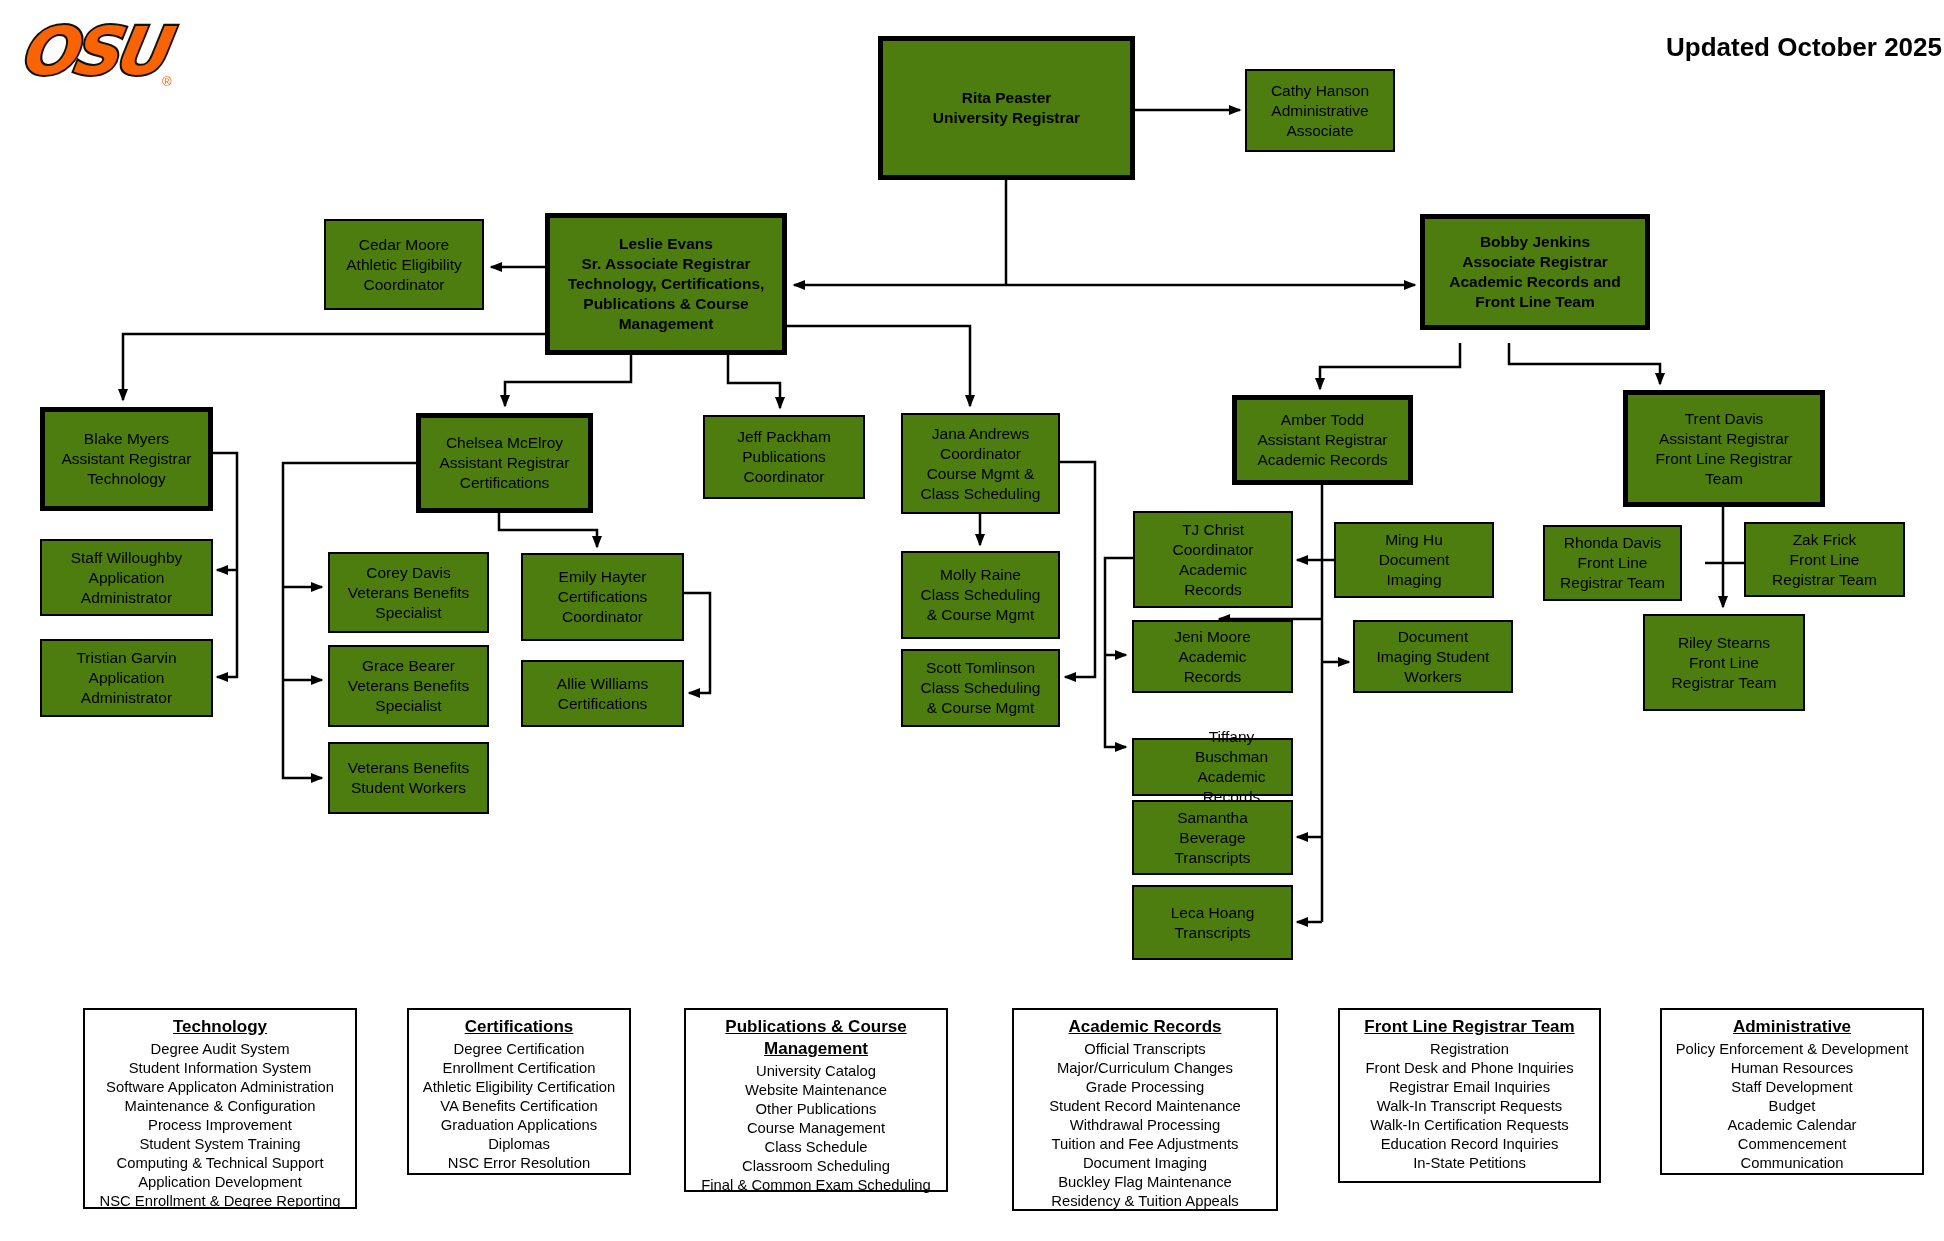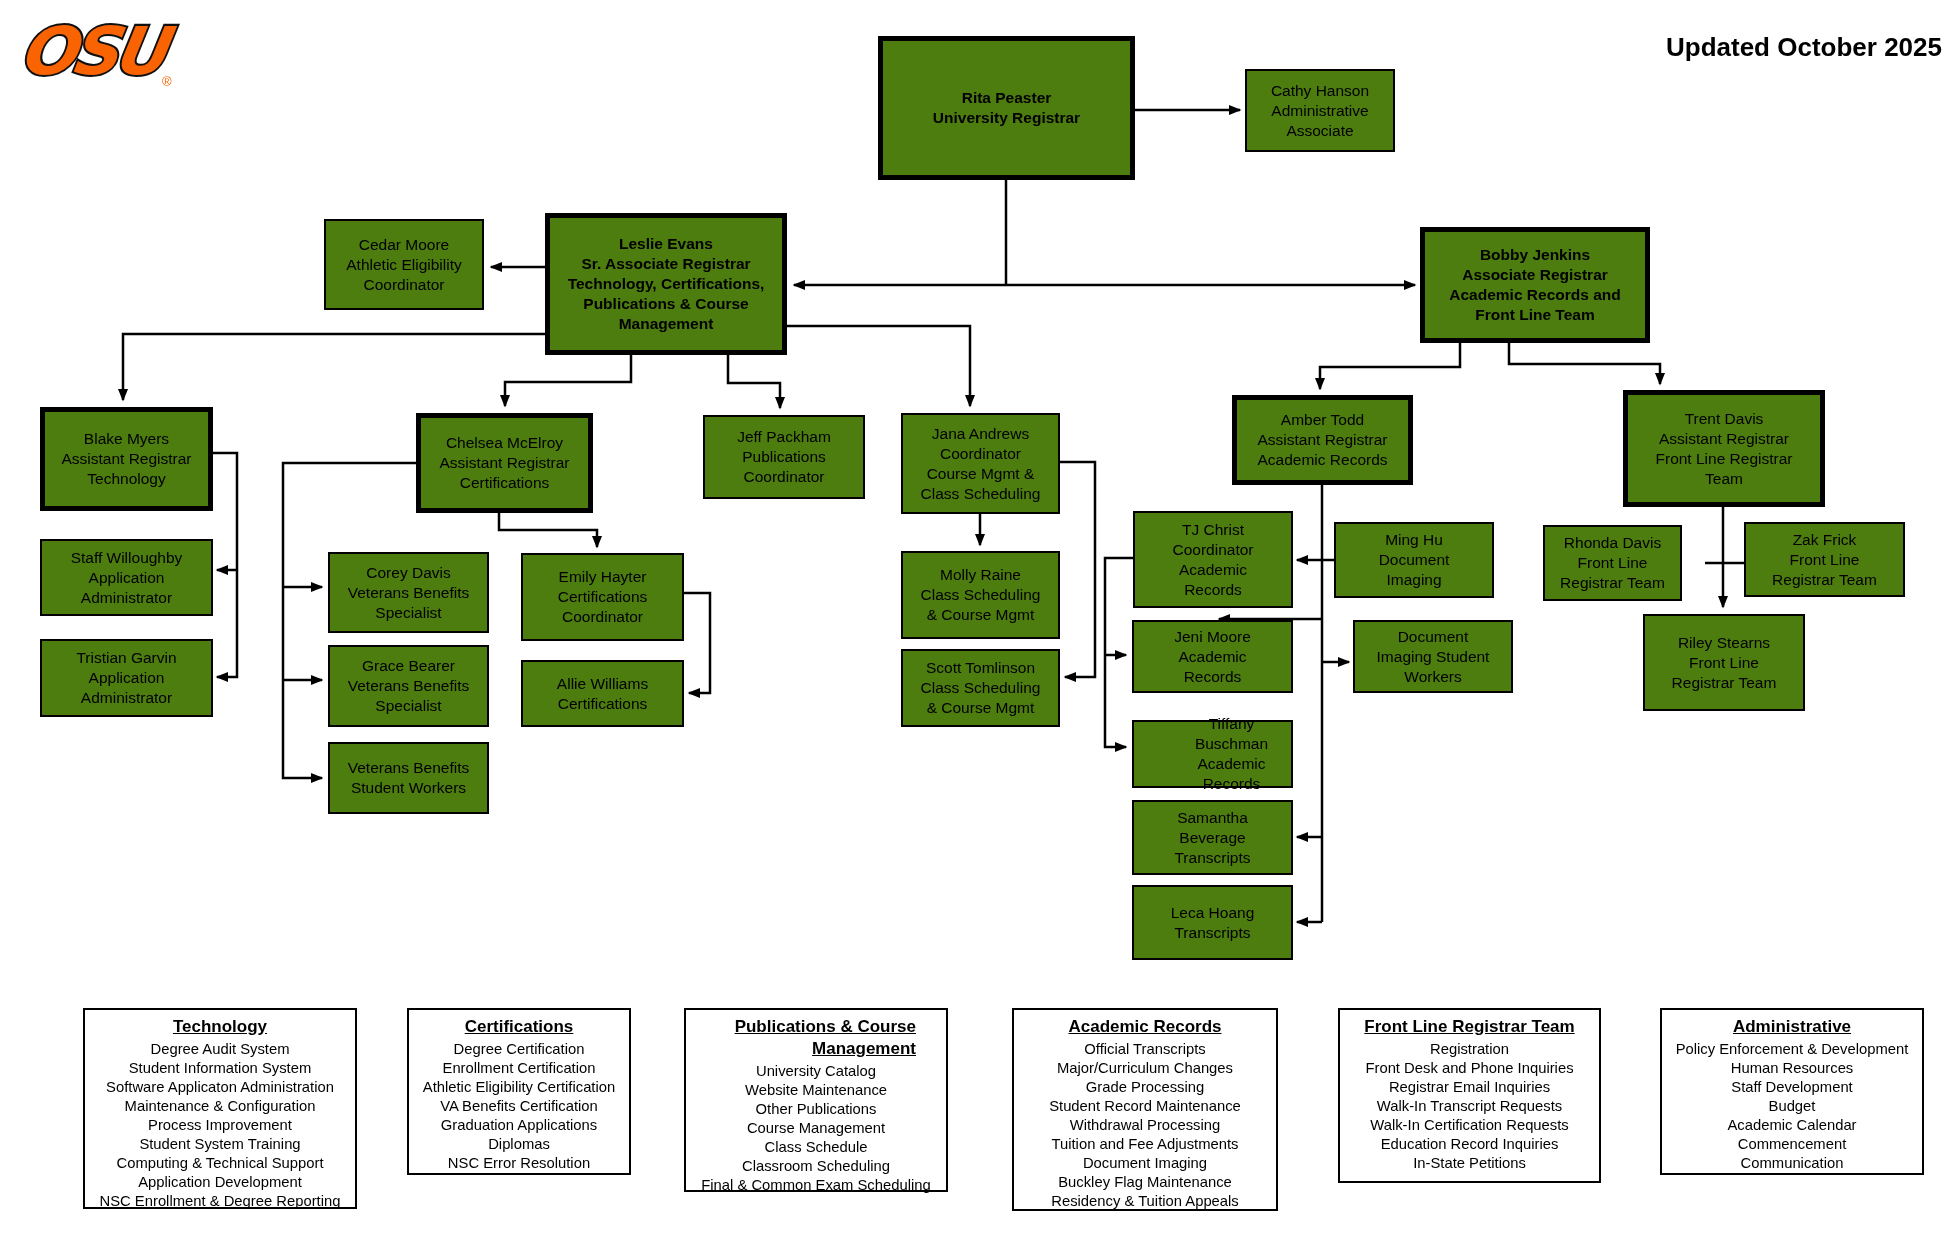--- a/index.html
+++ b/index.html
@@ -77,21 +77,21 @@
 Administrative
 Associate</div>
   <div class="node" style="left:324px;top:219px;width:160px;height:91px;">Cedar Moore
 Athletic Eligibility
 Coordinator</div>
   <div class="node thick bold" style="left:545px;top:213px;width:242px;height:142px;">Leslie Evans
 Sr. Associate Registrar
 Technology, Certifications,
 Publications &amp; Course
 Management</div>
-  <div class="node thick bold" style="left:1420px;top:227px;width:230px;height:116px;">Bobby Jenkins
+  <div class="node thick bold" style="left:1420px;top:214px;width:230px;height:116px;">Bobby Jenkins
 Associate Registrar
 Academic Records and
 Front Line Team</div>
   <div class="node thick" style="left:40px;top:407px;width:173px;height:104px;">Blake Myers
 Assistant Registrar
 Technology</div>
   <div class="node" style="left:40px;top:539px;width:173px;height:77px;">Staff Willoughby
 Application
 Administrator</div>
   <div class="node" style="left:40px;top:639px;width:173px;height:78px;">Tristian Garvin
@@ -129,21 +129,21 @@
   <div class="node thick" style="left:1232px;top:395px;width:181px;height:90px;">Amber Todd
 Assistant Registrar
 Academic Records</div>
   <div class="node" style="left:1133px;top:511px;width:160px;height:97px;">TJ Christ
 Coordinator
 Academic
 Records</div>
   <div class="node" style="left:1132px;top:620px;width:161px;height:73px;">Jeni Moore
 Academic
 Records</div>
-  <div class="node" style="left:1132px;top:720px;width:161px;height:68px;padding-left:40px;">Tiffany Buschman
+  <div class="node" style="left:1132px;top:738px;width:161px;height:58px;padding-left:40px;">Tiffany Buschman
 Academic
 Records</div>
   <div class="node" style="left:1132px;top:800px;width:161px;height:75px;">Samantha
 Beverage
 Transcripts</div>
   <div class="node" style="left:1132px;top:885px;width:161px;height:75px;">Leca Hoang
 Transcripts</div>
   <div class="node" style="left:1334px;top:522px;width:160px;height:76px;">Ming Hu
 Document
 Imaging</div>
@@ -184,21 +184,21 @@
         <div class="cat-item">Degree Certification</div>
         <div class="cat-item">Enrollment Certification</div>
         <div class="cat-item">Athletic Eligibility Certification</div>
         <div class="cat-item">VA Benefits Certification</div>
         <div class="cat-item">Graduation Applications</div>
         <div class="cat-item">Diplomas</div>
         <div class="cat-item">NSC Error Resolution</div>
       </div>
   </div>
   <div class="cat" style="left:684px;top:1008px;width:264px;height:184px;">
-    <div class="cat-title" style="width:200px;margin:0 auto 2px;text-align:right;">Publications &amp; Course Management</div>
+    <div class="cat-title" style="width:200px;margin:0 auto 2px;">Publications &amp; Course Management</div>
     <div>
         <div class="cat-item">University Catalog</div>
         <div class="cat-item">Website Maintenance</div>
         <div class="cat-item">Other Publications</div>
         <div class="cat-item">Course Management</div>
         <div class="cat-item">Class Schedule</div>
         <div class="cat-item">Classroom Scheduling</div>
         <div class="cat-item">Final &amp; Common Exam Scheduling</div>
       </div>
   </div>

